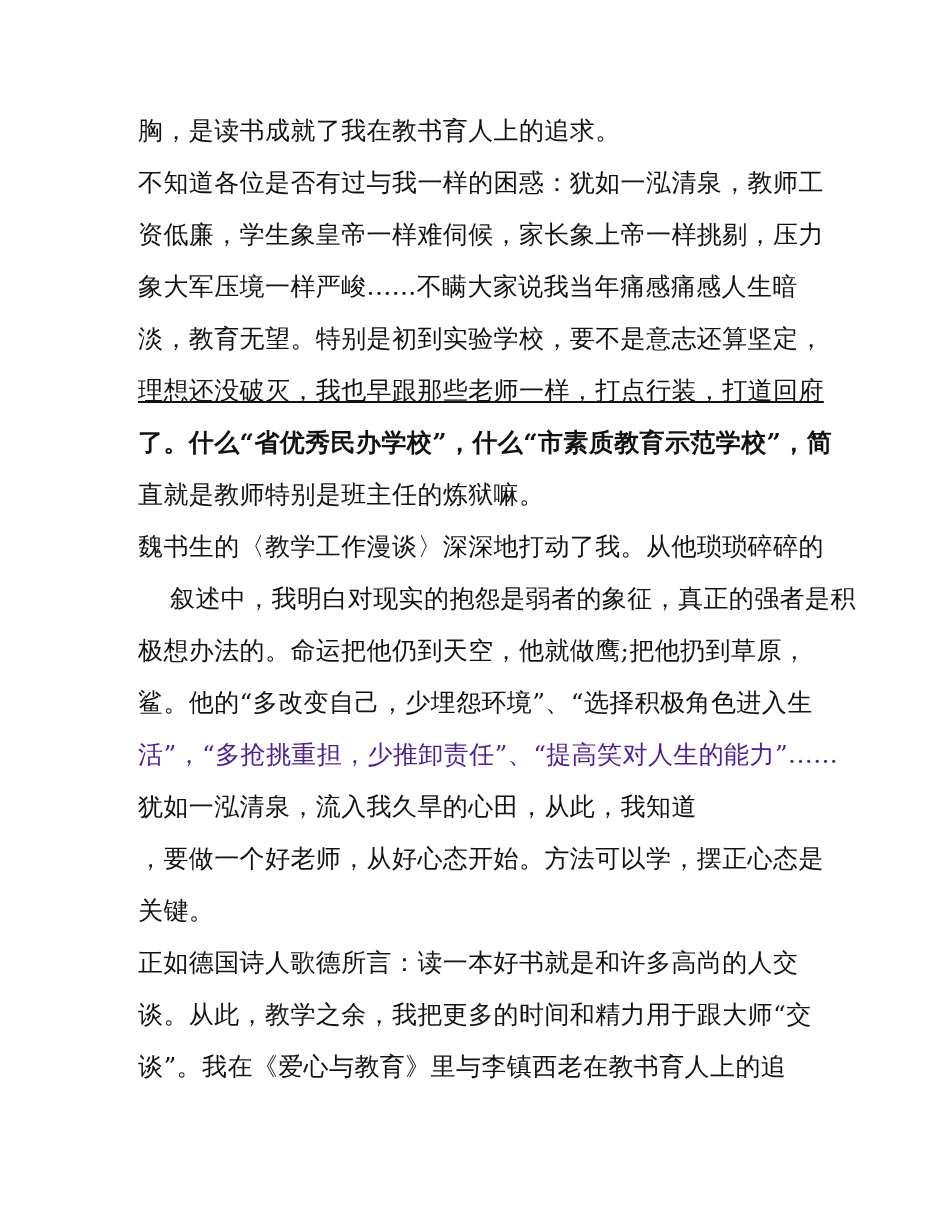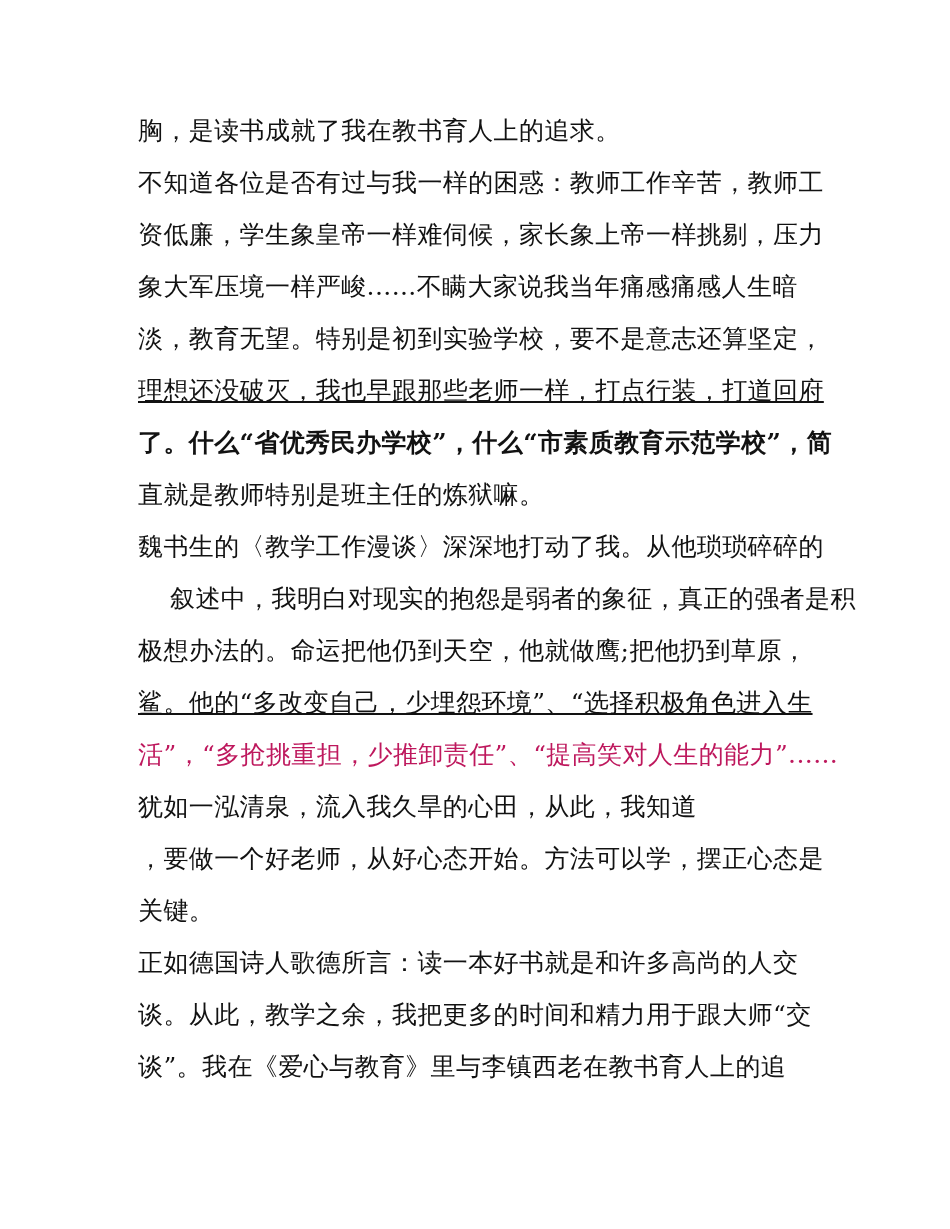--- a/index.html
+++ b/index.html
@@ -28,32 +28,32 @@
     color: #121212;
     white-space: nowrap;
   }
 </style>
 </head>
 <body>
 
 <div class="page" style="background: rgb(255, 255, 255);">
   <div class="text-block">
     <div class="line" style="color: rgb(18, 18, 18);">胸，是读书成就了我在教书育人上的追求。</div>
-    <div class="line" style="color: rgb(18, 18, 18);">不知道各位是否有过与我一样的困惑：教师工作辛苦，教师工</div>
+    <div class="line" style="color: rgb(18, 18, 18);">不知道各位是否有过与我一样的困惑：犹如一泓清泉，教师工</div>
     <div class="line" style="color: rgb(18, 18, 18);">资低廉，学生象皇帝一样难伺候，家长象上帝一样挑剔，压力</div>
     <div class="line" style="color: rgb(18, 18, 18);">象大军压境一样严峻......不瞒大家说我当年痛感痛感人生暗</div>
     <div class="line" style="color: rgb(18, 18, 18);">淡，教育无望。特别是初到实验学校，要不是意志还算坚定，</div>
     <div class="line" style="color: rgb(18, 18, 18); text-decoration: underline;">理想还没破灭，我也早跟那些老师一样，打点行装，打道回府</div>
     <div class="line" style="color: rgb(18, 18, 18); font-weight: bold;">了。什么“省优秀民办学校”，什么“市素质教育示范学校”，简</div>
     <div class="line" style="color: rgb(18, 18, 18);">直就是教师特别是班主任的炼狱嘛。</div>
     <div class="line" style="color: rgb(18, 18, 18);">魏书生的〈教学工作漫谈〉深深地打动了我。从他琐琐碎碎的</div>
     <div class="line" style="color: rgb(18, 18, 18); margin-left: 32px;">叙述中，我明白对现实的抱怨是弱者的象征，真正的强者是积</div>
     <div class="line" style="color: rgb(18, 18, 18);">极想办法的。命运把他仍到天空，他就做鹰;把他扔到草原，</div>
-    <div class="line" style="color: rgb(18, 18, 18); text-decoration: underline;">鲨。他的“多改变自己，少埋怨环境”、“选择积极角色进入生</div>
-    <div class="line" style="color: #be185d;">活”，“多抢挑重担，少推卸责任”、“提高笑对人生的能力”......</div>
+    <div class="line" style="color: rgb(18, 18, 18);">鲨。他的“多改变自己，少埋怨环境”、“选择积极角色进入生</div>
+    <div class="line" style="color: #4c1d95;">活”，“多抢挑重担，少推卸责任”、“提高笑对人生的能力”......</div>
     <div class="line" style="color: rgb(18, 18, 18);">犹如一泓清泉，流入我久旱的心田，从此，我知道</div>
     <div class="line" style="color: rgb(18, 18, 18);">，要做一个好老师，从好心态开始。方法可以学，摆正心态是</div>
     <div class="line" style="color: rgb(18, 18, 18);">关键。</div>
     <div class="line" style="color: rgb(18, 18, 18);">正如德国诗人歌德所言：读一本好书就是和许多高尚的人交</div>
     <div class="line" style="color: rgb(18, 18, 18);">谈。从此，教学之余，我把更多的时间和精力用于跟大师“交</div>
     <div class="line" style="color: rgb(18, 18, 18);">谈”。我在《爱心与教育》里与李镇西老在教书育人上的追</div>
   </div>
 </div>
 
 </body></html>

